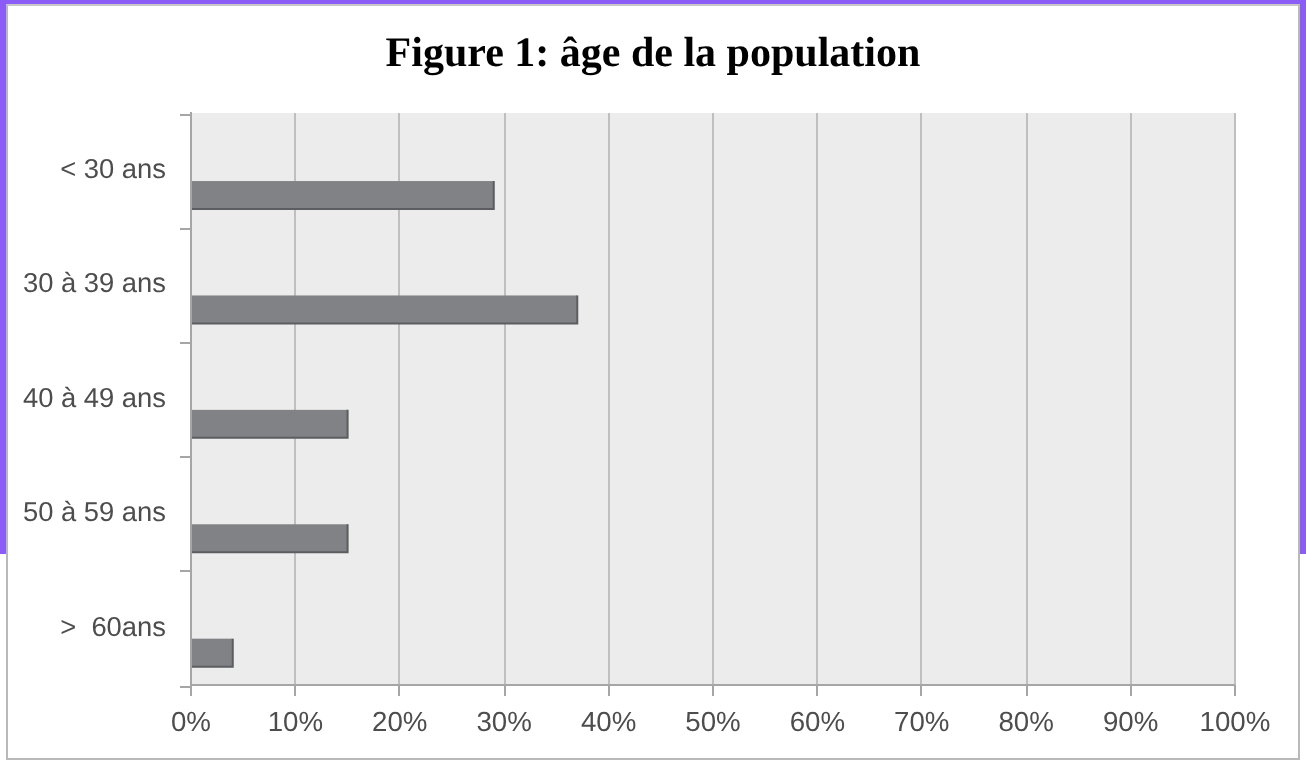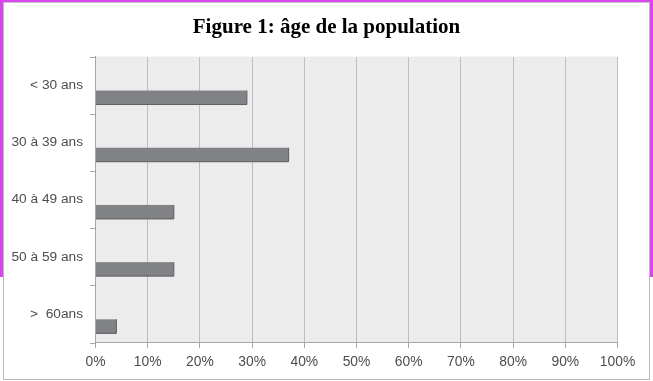--- a/index.html
+++ b/index.html
@@ -5,21 +5,21 @@
 <style>
   html, body { margin:0; padding:0; background:#fff; }
   body {
     width:653px; height:381px;
     font-family:"Liberation Sans", sans-serif;
     overflow:hidden;
     -webkit-font-smoothing:antialiased;
   }
   #page {
     position:absolute; left:0; top:0; width:653px; height:277px;
-    background:#d946ef;
+    background:#8b5cf6;
     text-decoration:underline;
   }
   
   #frame {
     position:absolute; left:3px; top:2px; width:647px; height:378px;
     border:1px solid #b9b9b9; border-top-color:#c6c6c6; box-sizing:border-box; background:#ffffff;
   }
   
   #title {
     position:absolute; left:0; top:16px; width:653px; text-align:center;

